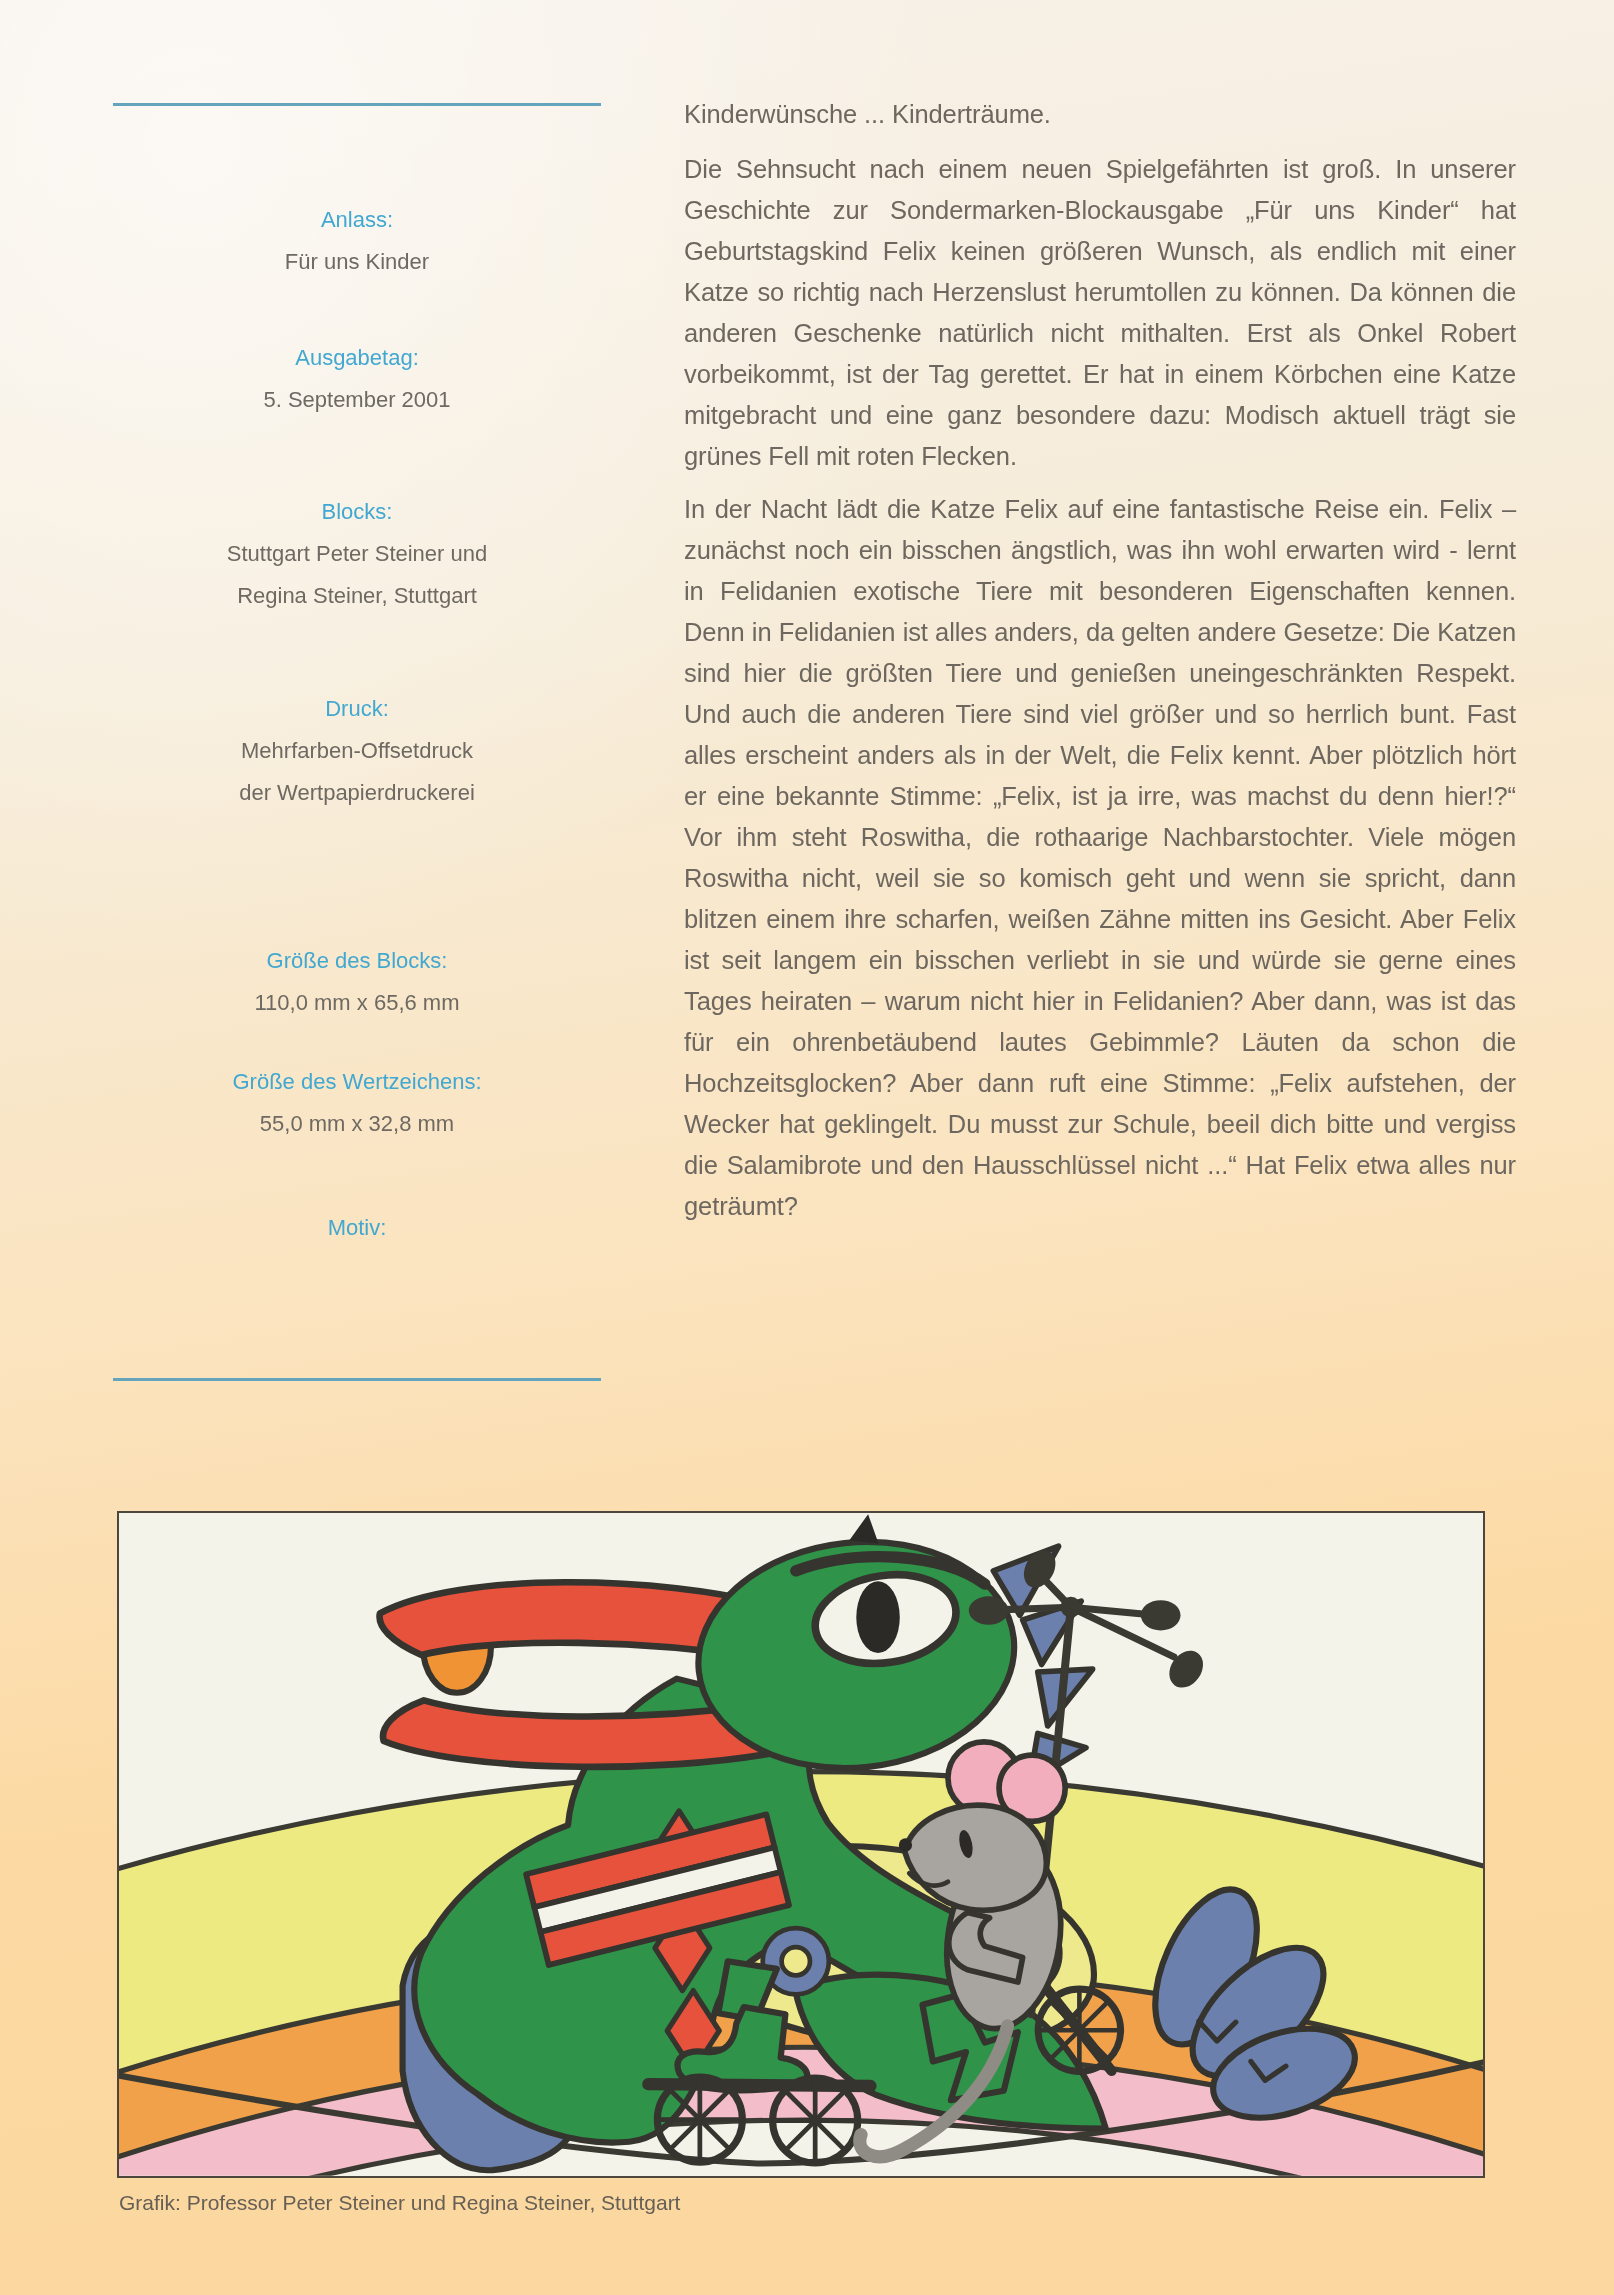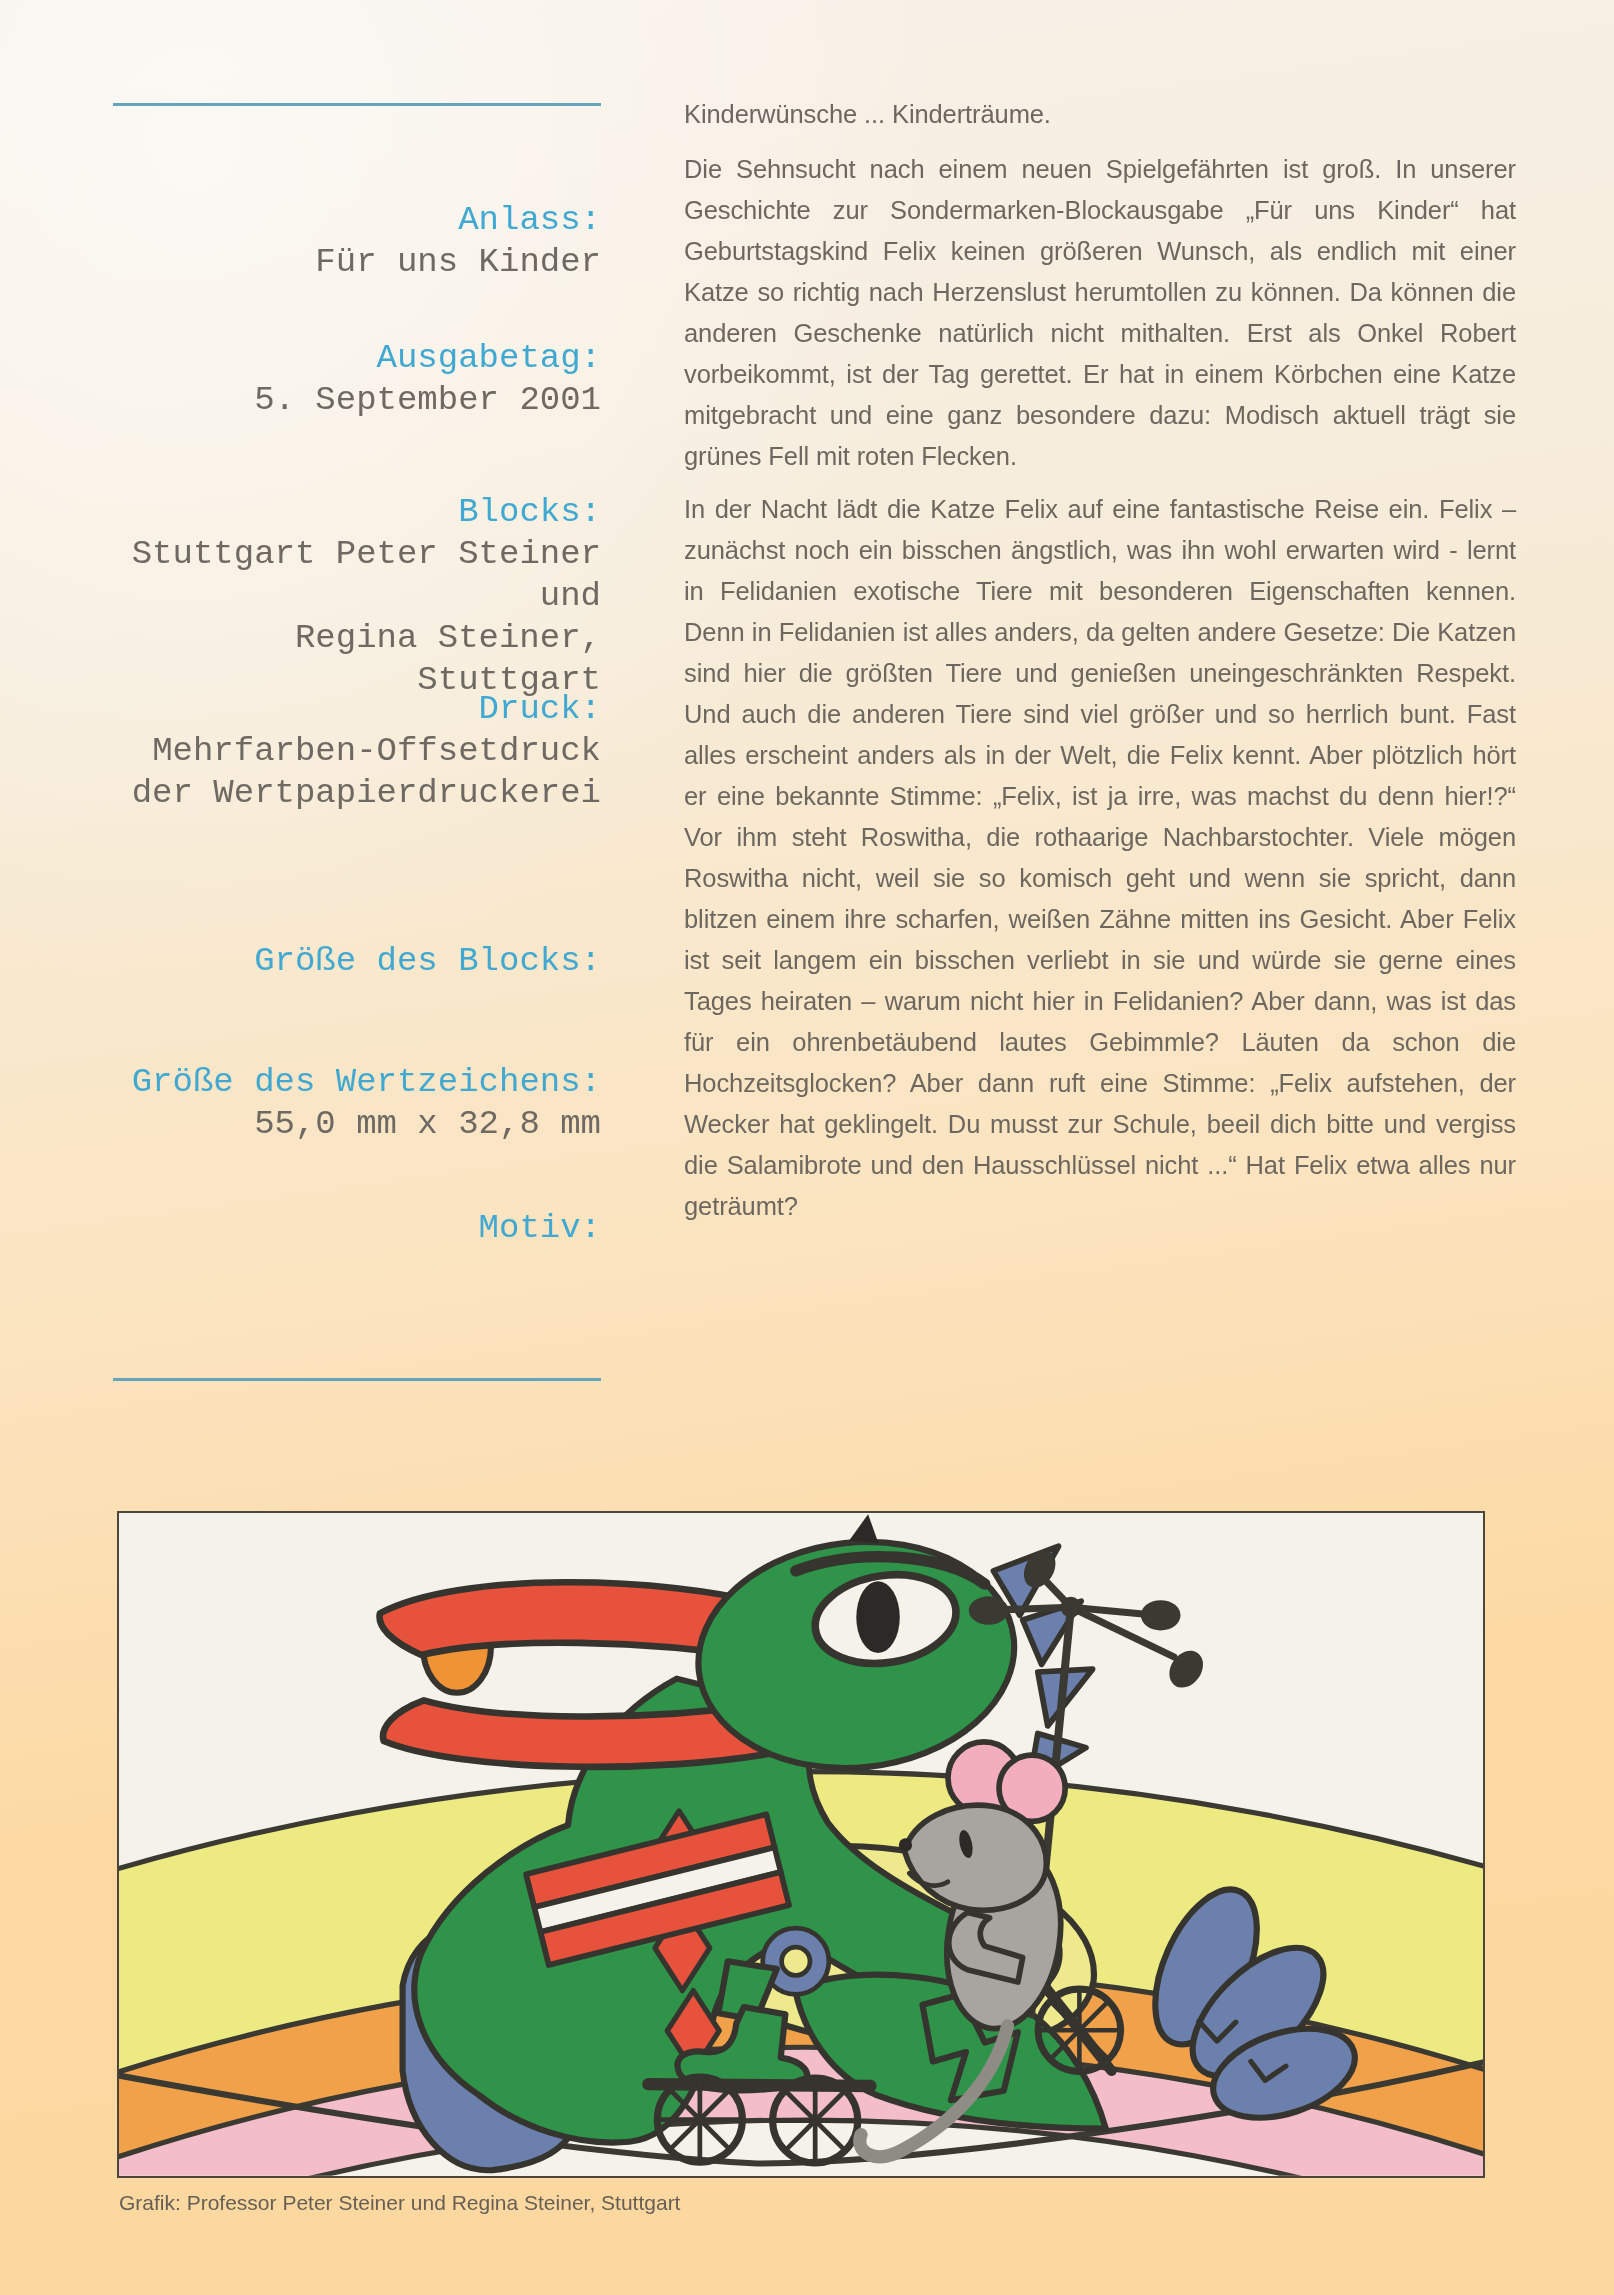--- a/index.html
+++ b/index.html
@@ -5,22 +5,22 @@
   html,body{margin:0;padding:0;}
   body{
     width:1614px;height:2295px;position:relative;overflow:hidden;
     font-family:"Liberation Sans", sans-serif;
     background:
       radial-gradient(ellipse 1087px 1229px at 12% 6%, rgba(255,255,255,.6), rgba(255,255,255,0) 70%),
       linear-gradient(172deg,#f7f1e9 0%,#f6ecd9 28%,#fbe3bd 55%,#fcd9a2 74%,#fcd7a0 100%);
   }
   
   .rule{position:absolute;left:113px;width:488px;height:3.3px;background:#64a4bc;}
-  .side-group{position:absolute;left:113px;width:488px;text-align:right;
-    font-size:34px;line-height:42px;color:#6e6962;font-family:Liberation Mono, monospace;}
+  .side-group{position:absolute;left:113px;width:488px;text-align:center;
+    font-size:22px;line-height:42px;color:#6e6962;}
   .side-label{color:#41a8d1;}
   
   .article{position:absolute;left:684px;top:94px;width:832px;
     font-size:25.5px;line-height:41px;color:#6d675f;letter-spacing:-0.1px;}
   .article h1{font-size:25.5px;font-weight:normal;margin:0 0 14px 0;line-height:41px;}
   .article p{margin:0 0 12.3px 0;text-align:justify;}
   
   .illustration-frame{position:absolute;left:117px;top:1511px;width:1364px;height:663px;
     border:2.4px solid #4d463c;box-sizing:content-box;background:#f3f3ea;}
   .illustration-frame svg{display:block;width:1364px;height:663px;}
@@ -48,20 +48,21 @@
 </div>
 
 <div class="side-group" style="top:688px">
   <div class="side-label">Druck:</div>
   <div>Mehrfarben-Offsetdruck</div>
   <div>der Wertpapierdruckerei</div>
 </div>
 
 <div class="side-group" style="top:940px">
   <div class="side-label">Größe des Blocks:</div>
+  <div>110,0 mm x 65,6 mm</div>
 </div>
 
 <div class="side-group" style="top:1061px">
   <div class="side-label">Größe des Wertzeichens:</div>
   <div>55,0 mm x 32,8 mm</div>
 </div>
 
 <div class="side-group" style="top:1207px">
   <div class="side-label">Motiv:</div>
 </div>

